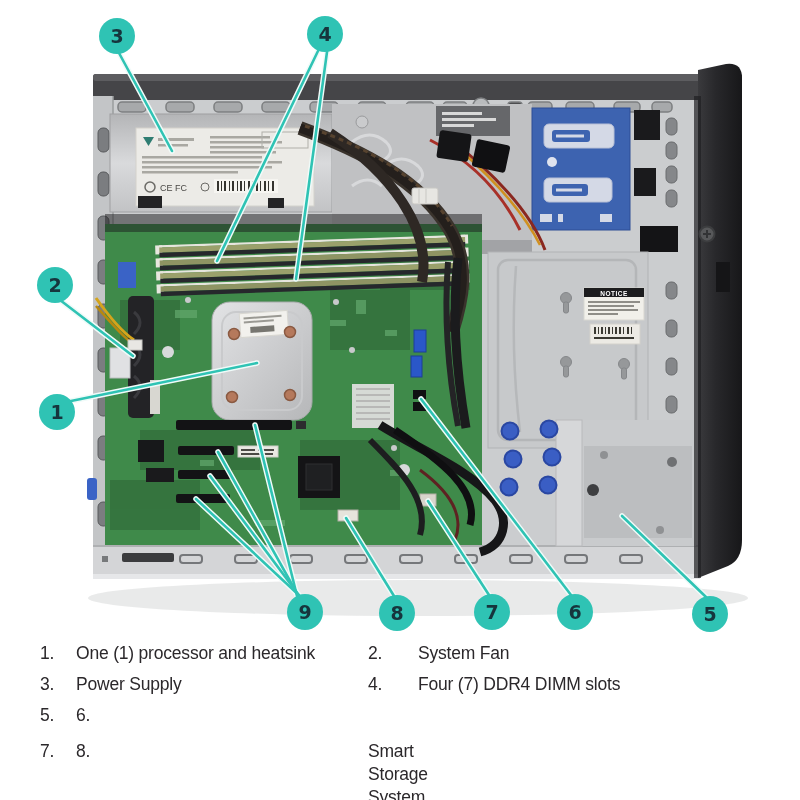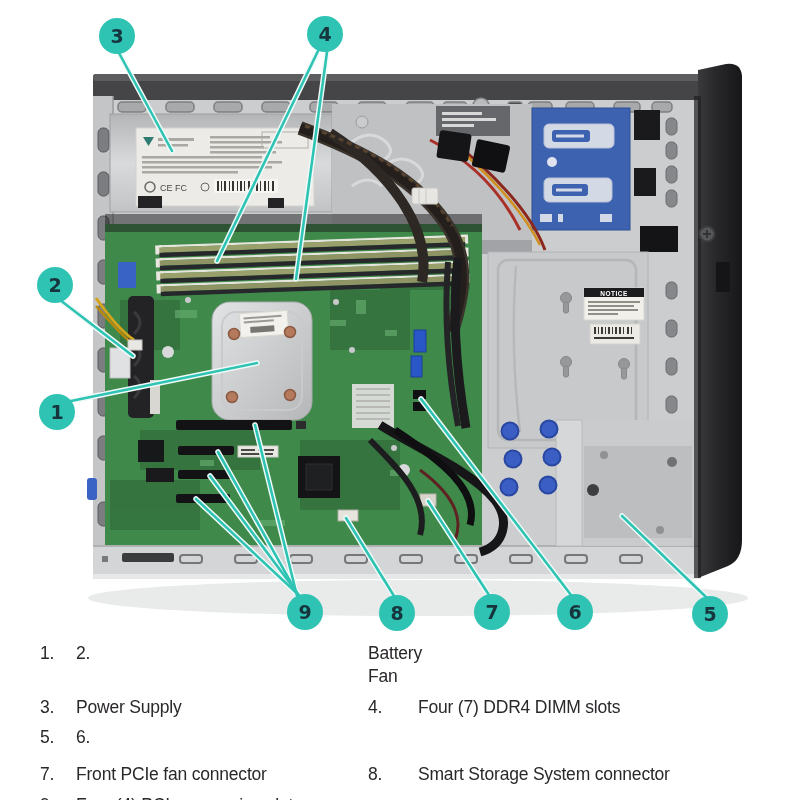--- a/index.html
+++ b/index.html
@@ -491,36 +491,36 @@
     <g>
       <circle cx="305" cy="612" r="18" fill="#2fc3b4"></circle>
       <text class="callout-number" x="305" y="619" text-anchor="middle" fill="#16353d">9</text>
     </g>
   </g>
 </svg>
 
 <div class="legend">
   <div class="legend-row">
     <span class="legend-num">1.</span>
+    <span>One (1) processor and heatsink</span>
     <span class="legend-num">2.</span>
-    <span>Battery Fan</span>
+    <span>System Fan</span>
   </div>
   <div class="legend-row">
     <span class="legend-num">3.</span>
     <span>Power Supply</span>
     <span class="legend-num">4.</span>
     <span>Four (7) DDR4 DIMM slots</span>
   </div>
   <div class="legend-row">
     <span class="legend-num">5.</span>
     <span class="legend-num">6.</span>
   </div>
   <div class="legend-row gap-above">
     <span class="legend-num">7.</span>
-    <span>Front PCIe fan connector</span>
     <span class="legend-num">8.</span>
     <span>Smart Storage System connector</span>
   </div>
   <div class="legend-row">
     <span class="legend-num">9.</span>
     <span>Four (4) PCIe expansion slots</span>
     <span class="legend-num"></span>
     <span></span>
   </div>
 </div>

